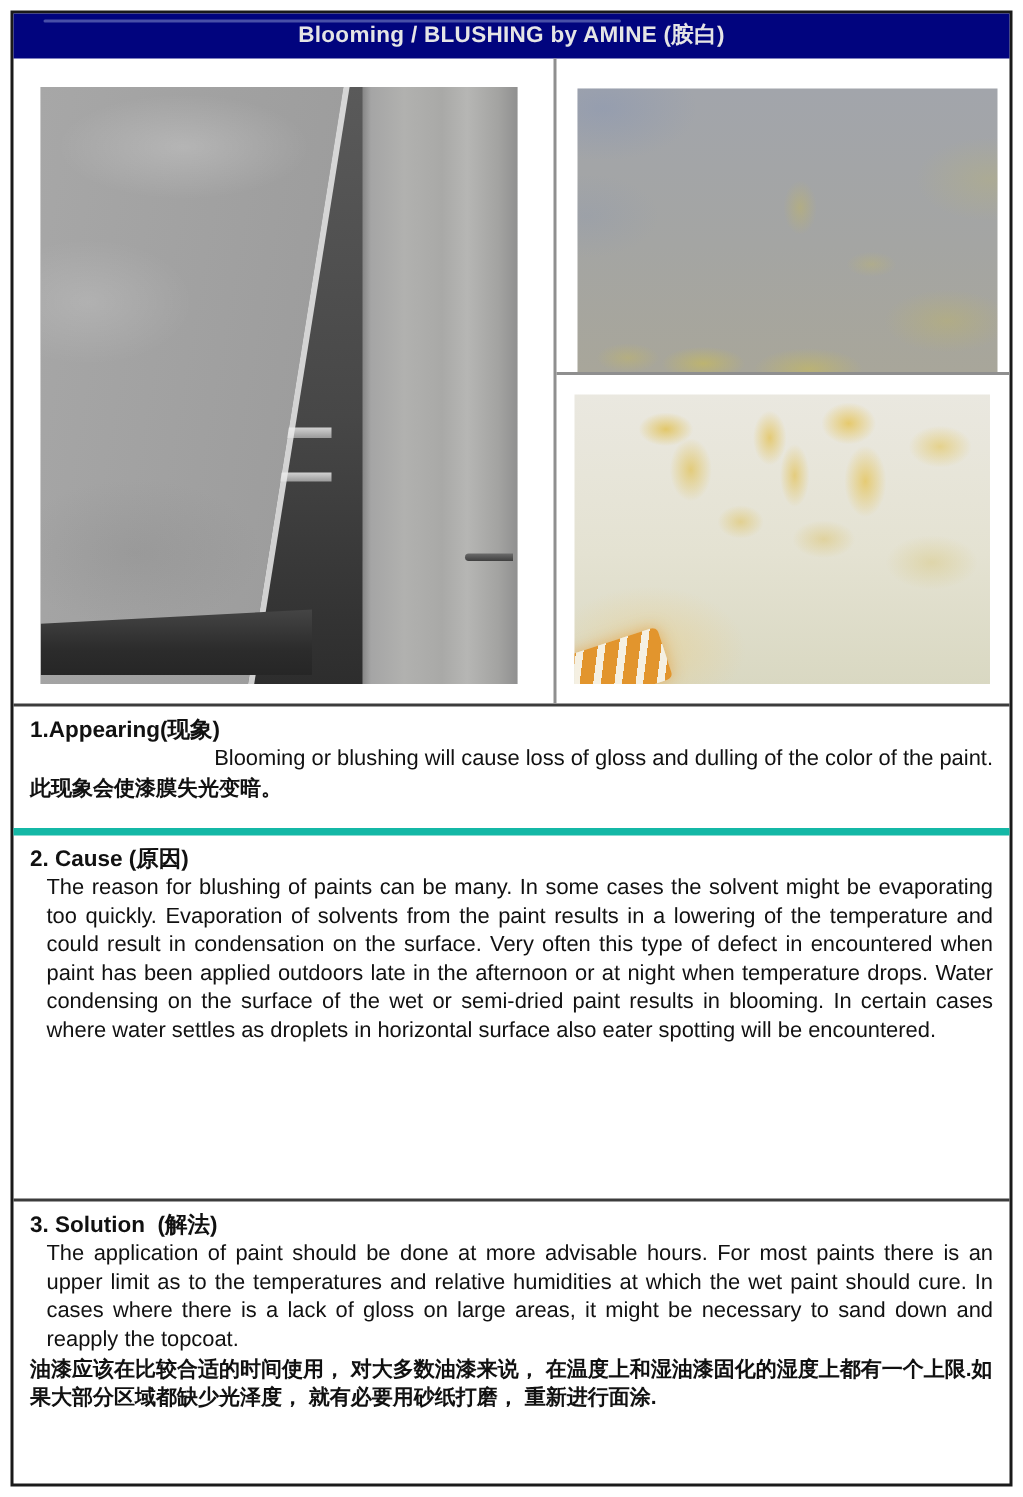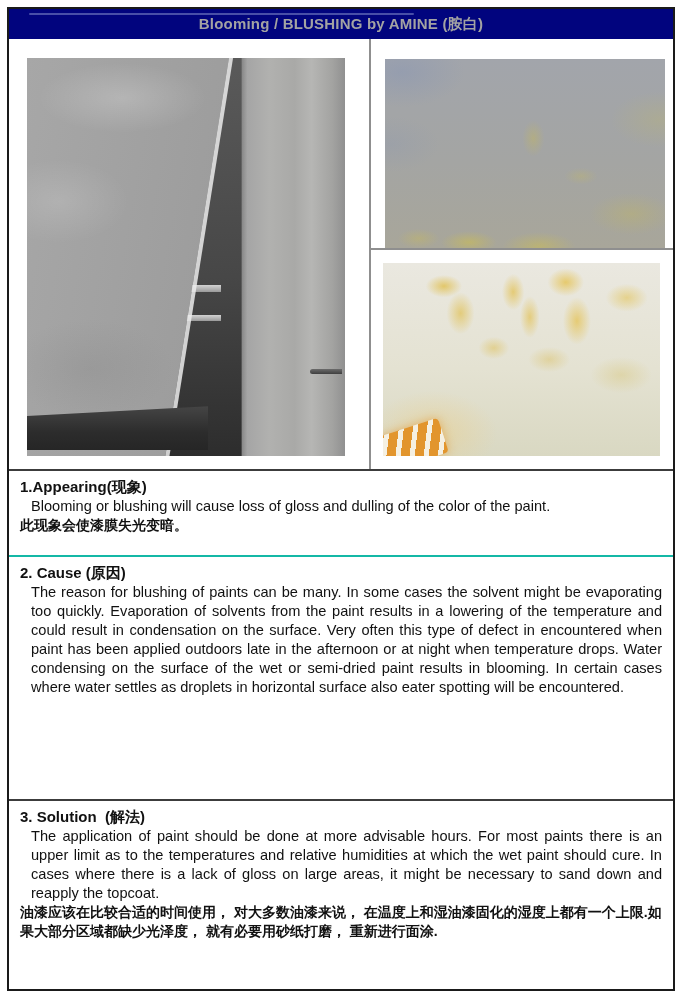--- a/index.html
+++ b/index.html
@@ -16,21 +16,21 @@
       width: 668px; height: 984px;
       border: 2px solid #1a1a1a;
       background: #ffffff;
       display: flex;
       flex-direction: column;
     }
     
     .header-bar {
       height: 30px;
       background: #01047e;
-      color: #a3a3a3;
+      color: #e5e5e5;
       font-weight: bold;
       font-size: 15px;
       text-align: center;
       line-height: 30px;
       letter-spacing: .2px;
       position: relative;
       flex: 0 0 auto;
     }
     .header-bar::before {
       content: "";
@@ -150,33 +150,34 @@
       position: absolute; left: -10px; bottom: -8px; width: 72px; height: 36px;
       transform: rotate(-18deg);
       background: repeating-linear-gradient(115deg,
         #f5f0e2 0 5px, #e2952d 5px 14px);
       border-radius: 4px;
       box-shadow: 0 0 10px rgba(226,149,45,.6);
     }
 
     
     .section { padding: 6px 11px 0 11px; color: #111; }
-    .sec-1 { height: 86px;  border-bottom: 2px solid #14b8a6; flex: 0 0 auto; }
+    .sec-1 { height: 86px;  border-bottom: 5px solid #14b8a6; flex: 0 0 auto; }
     .sec-2 { height: 244px; border-bottom: 2px solid #3c3c3c; flex: 0 0 auto; }
     .sec-3 { flex: 1; }
     .sec-heading {
       font-weight: bold;
       font-size: 15px;
       line-height: 20px;
       white-space: pre-wrap;
     }
     .sec-en {
       font-size: 14.6px;
       line-height: 19px;
       margin-left: 11px;
+      text-align: right;
     }
     .just { text-align: justify; }
     .sec-cn {
       font-size: 14px;
       line-height: 19px;
       font-family: "Liberation Sans", "DejaVu Sans", sans-serif;
       font-weight: bold;
     }
   </style>
 </head>

